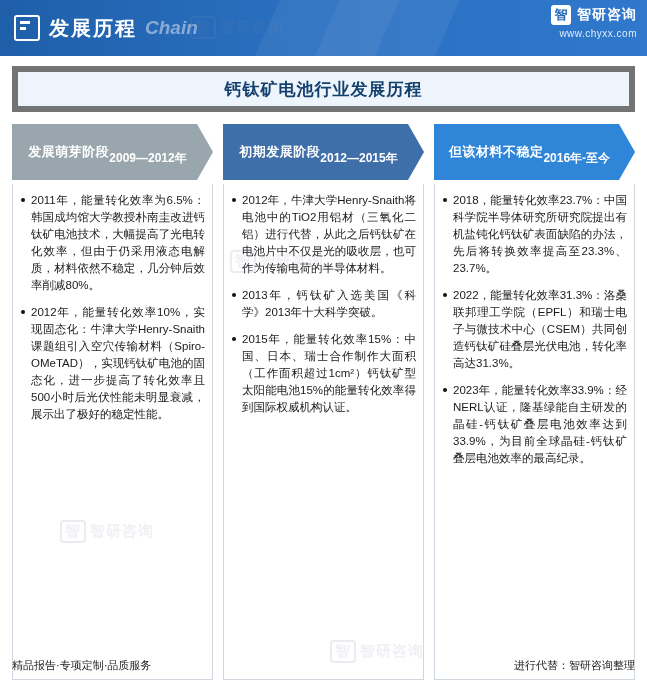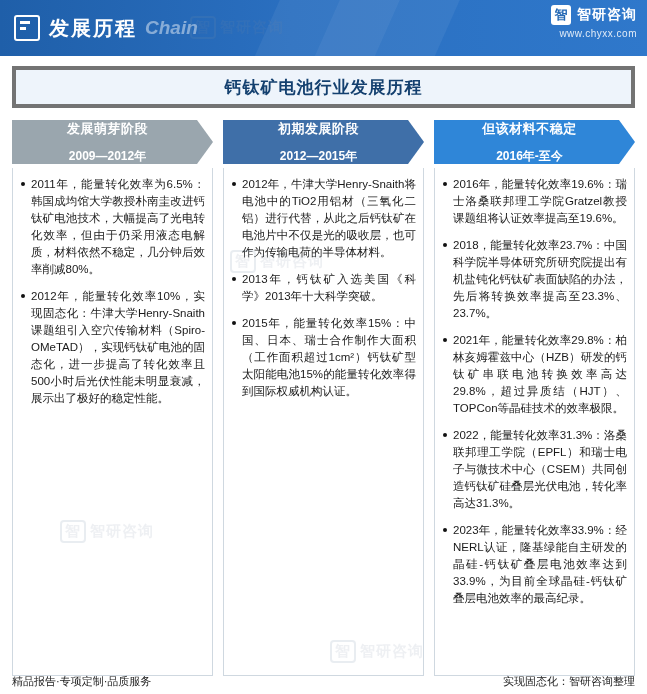--- a/index.html
+++ b/index.html
@@ -126,21 +126,21 @@
     font-size: 10px;
     margin-top: 3px;
     letter-spacing: 0.5px;
   }
 
   
   .title-band {
     margin: 10px 12px 0 12px;
     height: 34px;
     background: #eef4fb;
-    border: 4px solid #737373;
+    border: 6px solid #737373;
     display: flex;
     align-items: center;
     justify-content: center;
   }
   .title-band .t {
     font-size: 17px;
     font-weight: bold;
     color: #14406f;
     letter-spacing: 1px;
   }
@@ -153,23 +153,23 @@
     height: 556px;
   }
   .col {
     flex: 1 1 0;
     display: flex;
     flex-direction: column;
     min-width: 0;
   }
   .col-head {
     position: relative;
-    height: 44px;
-    display: flex;
-    flex-direction: column;
+    height: 56px;
+    display: flex;
+    flex-direction: row;
     align-items: center;
     justify-content: center;
     color: #ffffff;
     clip-path: polygon(0 0, calc(100% - 16px) 0, 100% 50%, calc(100% - 16px) 100%, 0 100%);
     padding-right: 10px;
     box-sizing: border-box;
   }
   .col-head.c1 { background: #9aa6ae; }
   .col-head.c2 { background: #3f6fa8; }
   .col-head.c3 { background: #2f86d8; }
@@ -236,21 +236,21 @@
     border-radius: 4px;
     padding: 0 3px;
     margin-right: 4px;
   }
 
   
   .footer {
     position: absolute;
     left: 0;
     right: 0;
-    bottom: 0;
+    bottom: 16px;
     height: 26px;
     display: flex;
     align-items: center;
     justify-content: space-between;
     padding: 0 12px;
     box-sizing: border-box;
     font-size: 11px;
     color: #333333;
   }
   .footer .left { color: #222222; }
@@ -309,34 +309,32 @@
       </div>
     </div>
 
     <div class="col">
       <div class="col-head c3">
         <div class="ch-name">但该材料不稳定</div>
         <div class="ch-years">2016年-至今</div>
       </div>
       <div class="col-body">
         <ul class="items">
-          <li>2016年，能量转化效率19.6%：瑞士洛桑联邦理工学院Gratzel教授课题组将认证效率提高至19.6%。</li>
           <li>2018，能量转化效率23.7%：中国科学院半导体研究所研究院提出有机盐钝化钙钛矿表面缺陷的办法，先后将转换效率提高至23.3%、23.7%。</li>
-          <li>2021年，能量转化效率29.8%：柏林亥姆霍兹中心（HZB）研发的钙钛矿串联电池转换效率高达29.8%，超过异质结（HJT）、TOPCon等晶硅技术的效率极限。</li>
           <li>2022，能量转化效率31.3%：洛桑联邦理工学院（EPFL）和瑞士电子与微技术中心（CSEM）共同创造钙钛矿硅叠层光伏电池，转化率高达31.3%。</li>
           <li>2023年，能量转化效率33.9%：经NERL认证，隆基绿能自主研发的晶硅-钙钛矿叠层电池效率达到33.9%，为目前全球晶硅-钙钛矿叠层电池效率的最高纪录。</li>
         </ul>
       </div>
     </div>
 
   </div>
 
   <div class="wm" style="left:190px; top:16px;"><span class="wmbadge">智</span><span>智研咨询</span></div>
   <div class="wm" style="left:230px; top:250px;"><span class="wmbadge">智</span><span>智研咨询</span></div>
   <div class="wm" style="left:60px; top:520px;"><span class="wmbadge">智</span><span>智研咨询</span></div>
   <div class="wm" style="left:330px; top:640px;"><span class="wmbadge">智</span><span>智研咨询</span></div>
 
   <div class="footer">
     <div class="left">精品报告·专项定制·品质服务</div>
-    <div class="right">实现固态化：智研咨询整理</div>
+    <div class="right">进行代替：智研咨询整理</div>
   </div>
 
 </div>
 
 </body></html>

